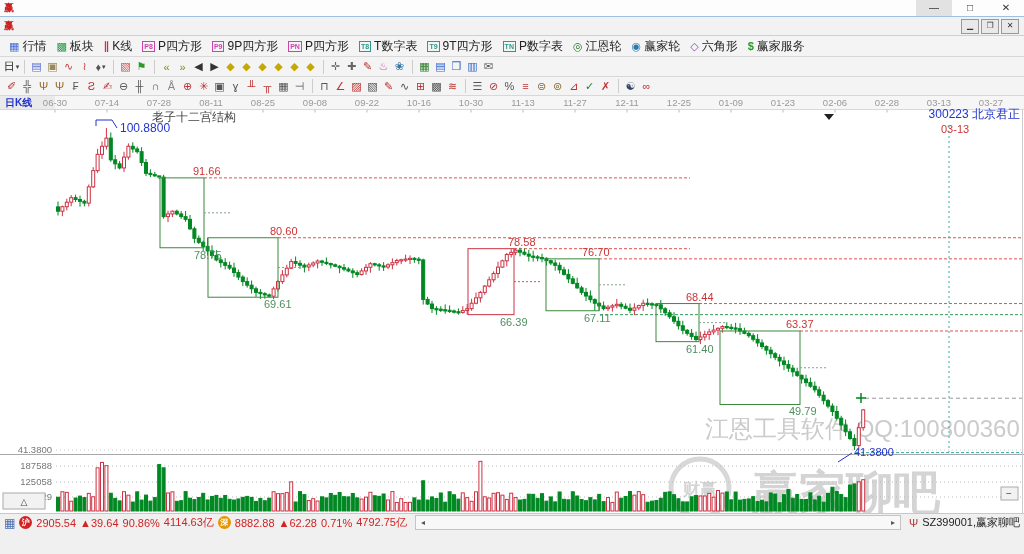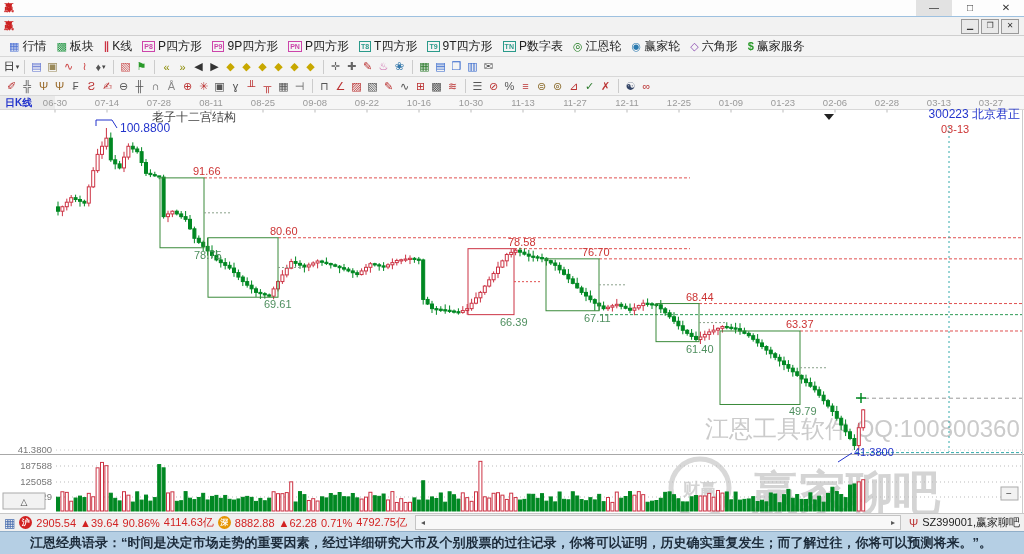--- a/index.html
+++ b/index.html
@@ -95,21 +95,21 @@
       <span class="tbtn">
         <span class="mico boxed" style="color: rgb(204, 68, 170); border-color: rgb(204, 68, 170);">P9</span>
         <span class="mlabel">9P四方形</span>
       </span>
       <span class="tbtn">
         <span class="mico boxed" style="color: rgb(204, 68, 170); border-color: rgb(204, 68, 170);">PN</span>
         <span class="mlabel">P四方形</span>
       </span>
       <span class="tbtn">
         <span class="mico boxed" style="color: rgb(42, 154, 138); border-color: rgb(42, 154, 138);">T8</span>
-        <span class="mlabel">T四方形</span>
+        <span class="mlabel">T数字表</span>
       </span>
       <span class="tbtn">
         <span class="mico boxed" style="color: rgb(42, 154, 138); border-color: rgb(42, 154, 138);">T9</span>
         <span class="mlabel">9T四方形</span>
       </span>
       <span class="tbtn">
         <span class="mico boxed" style="color: rgb(42, 154, 138); border-color: rgb(42, 154, 138);">TN</span>
         <span class="mlabel">P数字表</span>
       </span>
       <span class="tbtn">
@@ -904,17 +904,14 @@
     <span class="red-num">0.71%</span>
     <span class="red-num">4792.75亿</span>
     <span class="hscroll">
       <span class="scroll-arrow">◂</span>
       <span class="scroll-arrow">▸</span>
     </span>
     <span class="antenna">Ψ</span>
     <span class="right-code">SZ399001,赢家聊吧</span>
   </div>
 
-  <div class="footer">
-    <span>江恩经典语录：“时间是决定市场走势的重要因素，经过详细研究大市及个别股票的过往记录，你将可以证明，历史确实重复发生；而了解过往，你将可以预测将来。”。</span>
-  </div>
 
 </div>
 
 </body></html>

